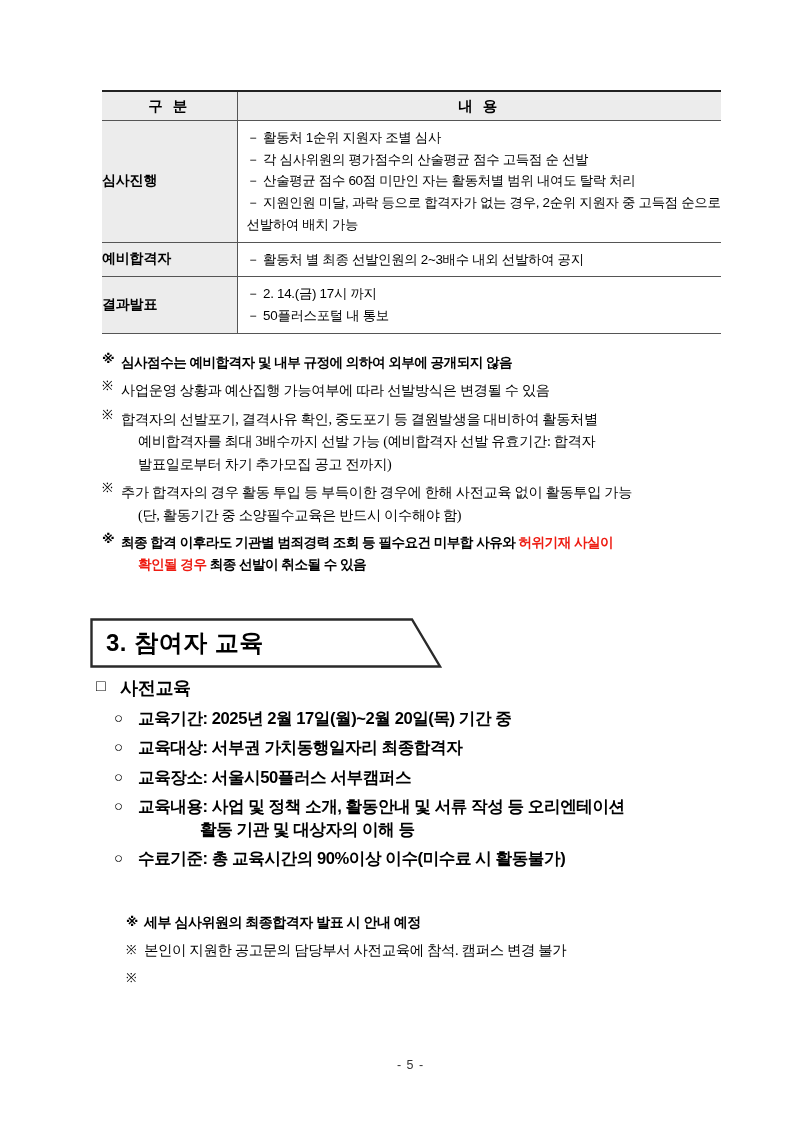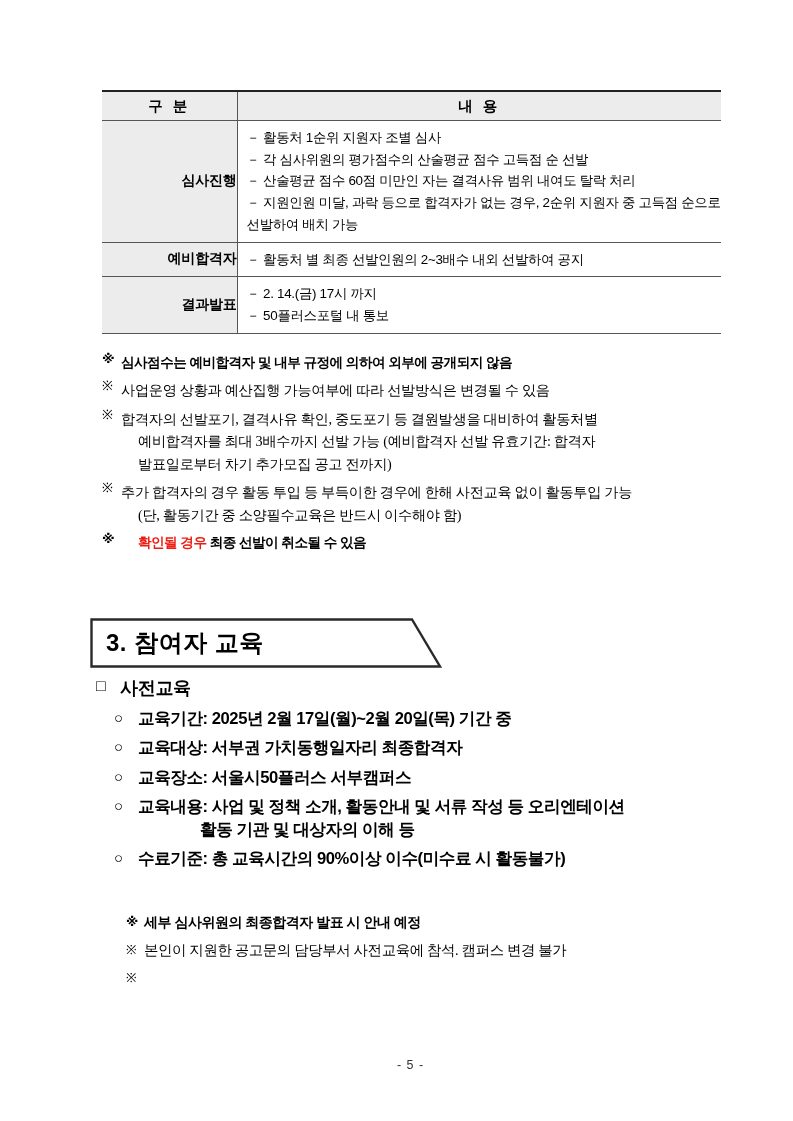--- a/index.html
+++ b/index.html
@@ -44,21 +44,21 @@
     border-bottom: 1.4px solid #555;
     background: #ececec;
     font-weight: bold;
     font-size: 14.5px;
     letter-spacing: 3px;
     height: 28px;
     text-align: center;
   }
   table.crit tr.body td.lbl {
     background: #ececec;
-    text-align: right;
+    text-align: left;
     font-weight: bold;
     font-size: 14px;
     border-bottom: 1.4px solid #555;
     letter-spacing: -0.2px;
   }
   table.crit tr.body td.val {
     border-bottom: 1.4px solid #555;
     border-left: 1.2px solid #555;
     padding: 6px 0 6px 9px;
     font-size: 13.4px;
@@ -184,21 +184,21 @@
       <tbody>
           <tr class="head">
         <th class="c1">구 분</th>
         <th class="c2">내 용</th>
       </tr>
       <tr class="body">
         <td class="lbl">심사진행</td>
         <td class="val">
           <span class="dashline">－ 활동처 1순위 지원자 조별 심사</span><br>
           <span class="dashline">－ 각 심사위원의 평가점수의 산술평균 점수 고득점 순 선발</span><br>
-          <span class="dashline">－ 산술평균 점수 60점 미만인 자는 결격사유 범위 내여도 탈락 처리</span><br>
+          <span class="dashline">－ 산술평균 점수 60점 미만인 자는 활동처별 범위 내여도 탈락 처리</span><br>
           <span class="dashline">－ 지원인원 미달, 과락 등으로 합격자가 없는 경우, 2순위 지원자</span>
           <span class="cont">중 고득점 순으로 선발하여 배치 가능</span>
         </td>
       </tr>
       <tr class="body">
         <td class="lbl">예비합격자</td>
         <td class="val">
           <span class="dashline">－ 활동처 별 최종 선발인원의 2~3배수 내외 선발하여 공지</span>
         </td>
       </tr>
@@ -242,20 +242,21 @@
       <span class="mk">※</span>
       <span class="txt">
         <span class="l">추가 합격자의 경우 활동 투입 등 부득이한 경우에 한해 사전교육 없이 활동투입 가능</span>
         <span class="l ind">(단, 활동기간 중 소양필수교육은 반드시 이수해야 함)</span>
       </span>
     </div>
 
     <div class="note bold">
       <span class="mk">※</span>
       <span class="txt">
+        <span class="l"><span>최종 합격 이후라도 기관별 범죄경력 조회 등 필수요건 미부합 사유와 </span><span class="red">허위기재 사실이</span></span>
         <span class="l ind"><span class="red">확인될 경우</span><span> 최종 선발이 취소될 수 있음</span></span>
       </span>
     </div>
 
   </div>
 
   <div class="banner">
     <svg width="352" height="50" viewBox="0 0 352 50">
       <path d="M1.5,1.5 L322,1.5 L350,48.5 L1.5,48.5 Z" fill="#ffffff" stroke="#2a2a2a" stroke-width="2.4"></path>
     </svg>

